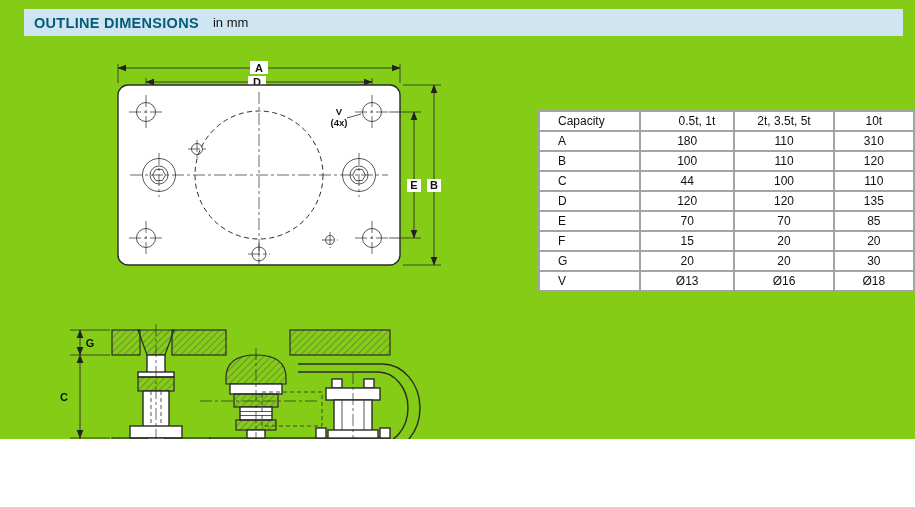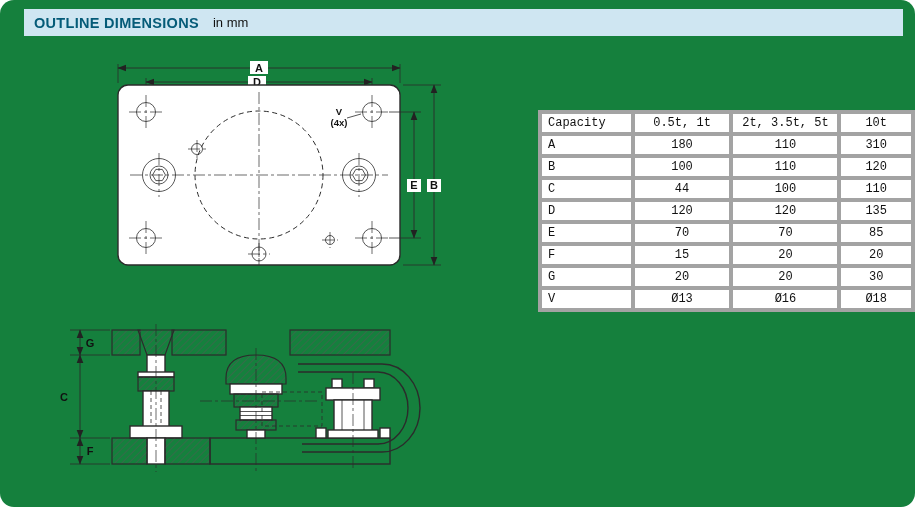--- a/index.html
+++ b/index.html
@@ -1,40 +1,40 @@
 <!DOCTYPE html>
 <html><head>
 <meta charset="utf-8">
 <style>
   html,body { margin:0; padding:0; background:#fff; }
   .page {
-    position:relative; width:915px; height:507px; background:#15803d;
-    font-family:"Liberation Sans", sans-serif; overflow:hidden;border-radius:14px;
+    position:relative; width:915px; height:439px; background:#84cc16;
+    font-family:"Liberation Sans", sans-serif; overflow:hidden;
   }
   .header-bar {
     position:absolute; left:24px; top:9px; width:879px; height:27px;
     background:#cfe6f2; display:flex; align-items:center;
     padding-left:10px; box-sizing:border-box;
   }
   .header-title {
     font-weight:bold; font-size:14.5px; color:#055b78; letter-spacing:0.3px;
   }
   .header-note { font-size:13px; color:#111; margin-left:14px; }
 
   .dims-table {
     position:absolute; left:538px; top:110px;
     border-collapse:collapse; font-size:12px; color:#111;
     table-layout:fixed;
   }
   .dims-table th, .dims-table td {
-    border:4px solid #a3a3a3; font-weight:normal;
-    height:18px; padding:0 6px; text-align:center; background:#fff;font-family:Liberation Mono, monospace;
+    border:2px solid #a3a3a3; font-weight:normal;
+    height:18px; padding:0 18px; text-align:center; background:#fff;
   }
   .dims-table th.col-cap, .dims-table td.col-cap { text-align:left; width:78px; }
-  .dims-table .col-1 { width:86px; }
+  .dims-table .col-1 { width:86px;text-align:right; }
   .dims-table .col-2 { width:96px; }
   .dims-table .col-3 { width:60px; }
 
   .drawing { position:absolute; }
   .top-view  { left:100px; top:52px; }
   .side-view { left:50px;  top:322px; }
 
   
   .outline { fill:#fff; stroke:#2b2b2b; stroke-width:1.4; }
   .solid   { fill:none; stroke:#2b2b2b; stroke-width:1.4; }

